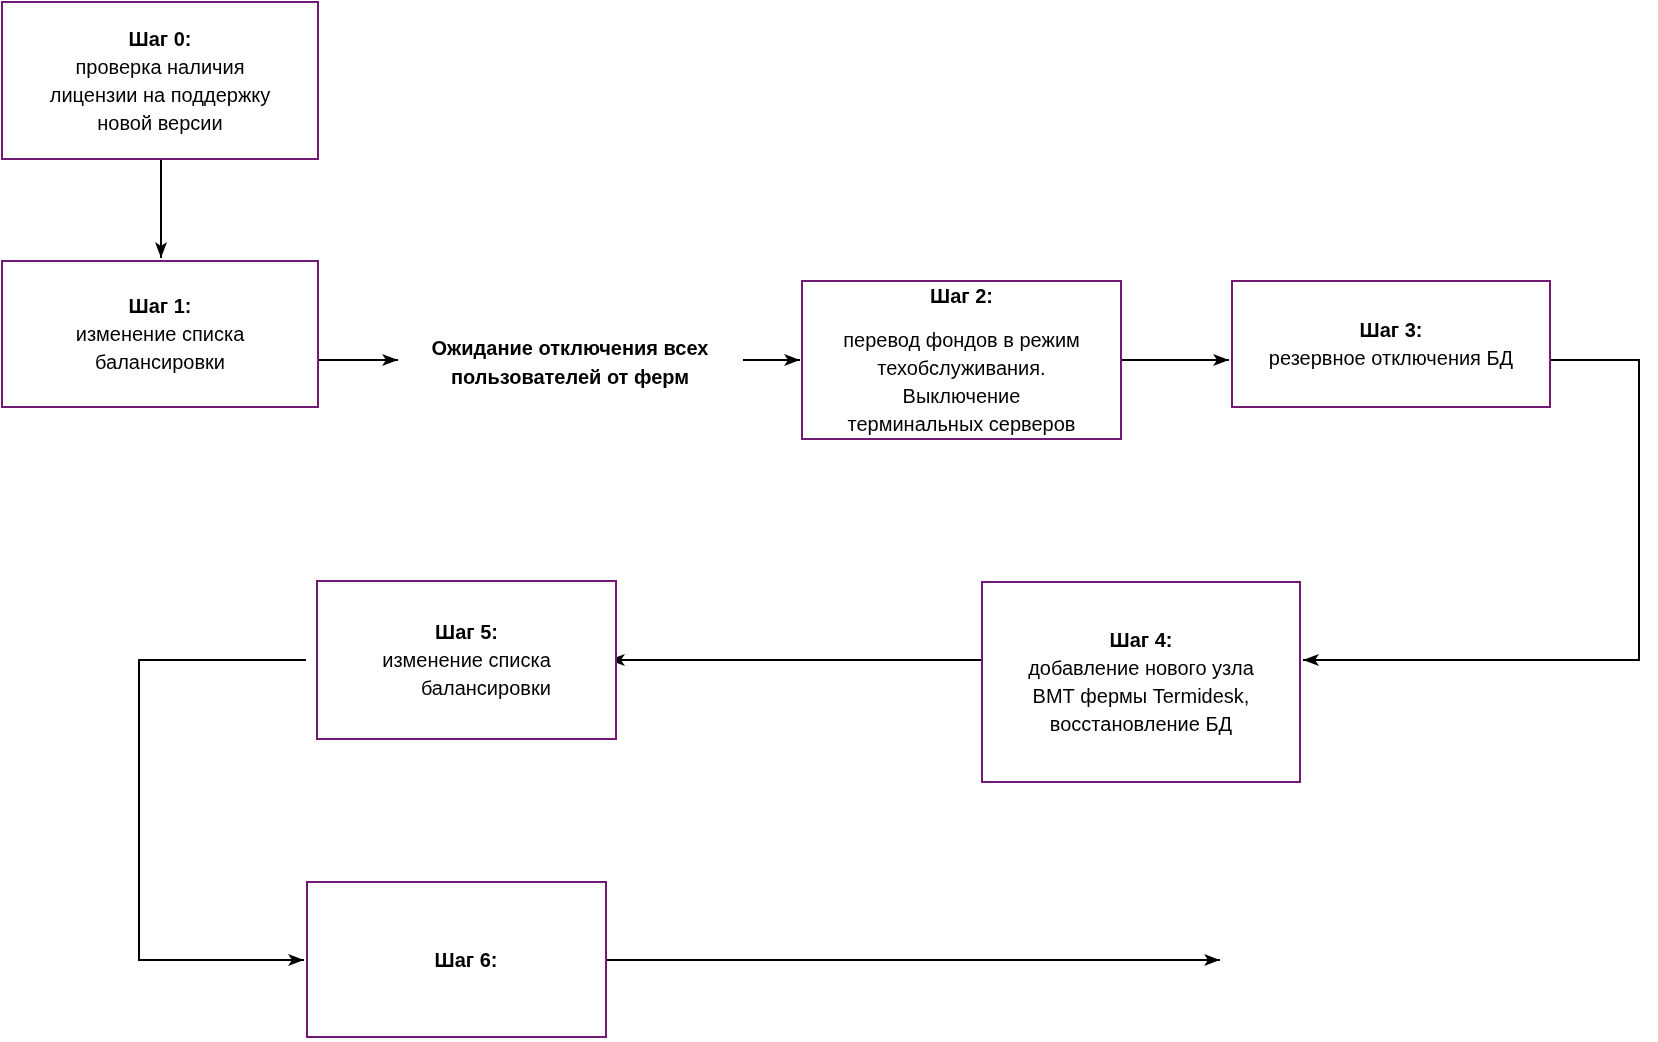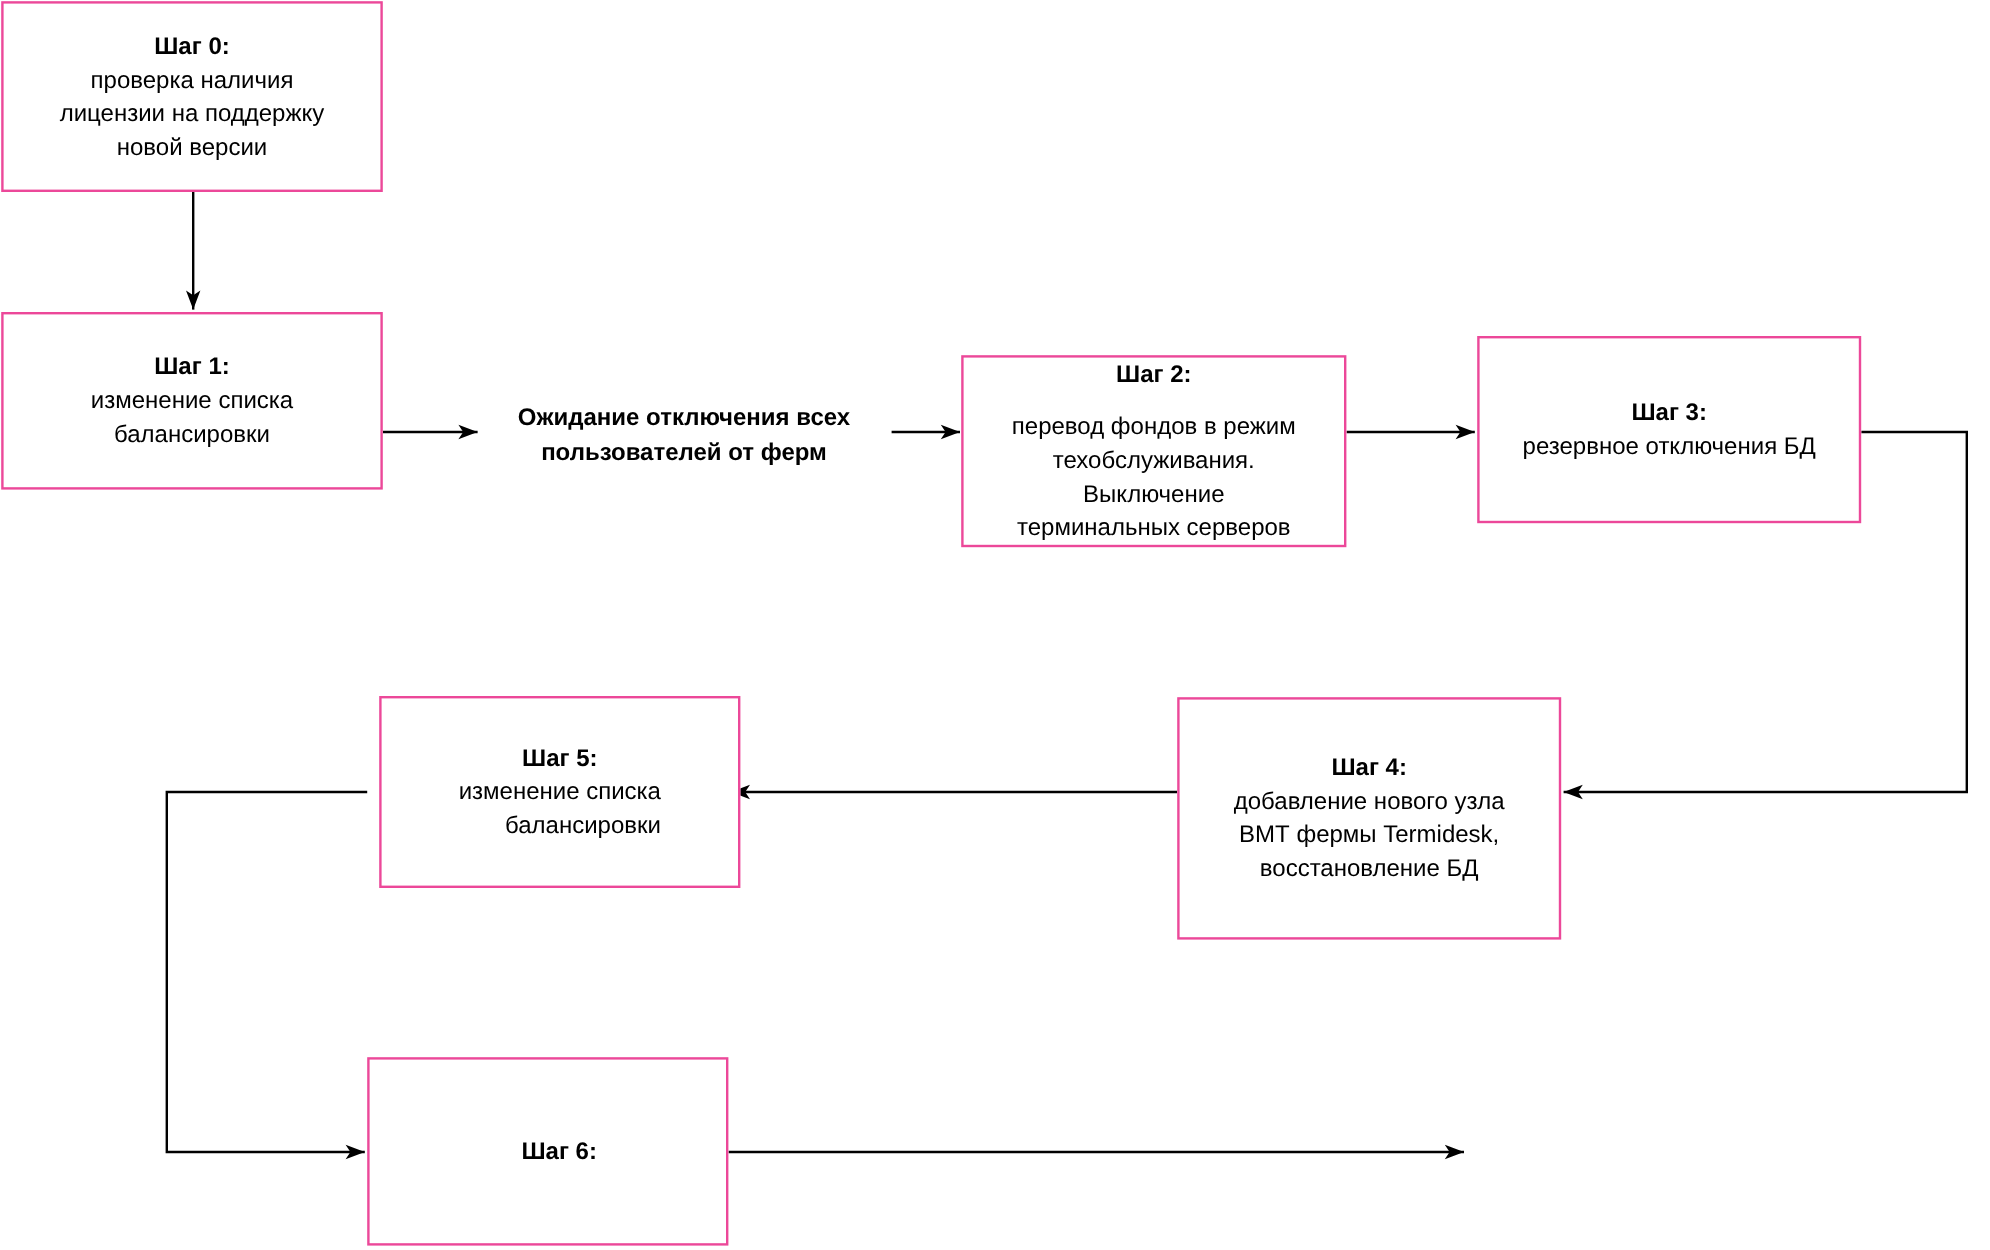--- a/index.html
+++ b/index.html
@@ -19,21 +19,21 @@
   svg.edges {
     position: absolute;
     left: 0;
     top: 0;
     width: 1658px;
     height: 1042px;
   }
   .node {
     position: absolute;
     box-sizing: border-box;
-    border: 2px solid #ec4899;
+    border: 2px solid #701a75;
     background: #ffffff;
     display: flex;
     flex-direction: column;
     align-items: center;
     justify-content: center;
     text-align: center;
     font-size: 20px;
     line-height: 28px;
     padding: 0 8px;
   }
@@ -84,29 +84,29 @@
 лицензии на поддержку
 новой версии</div>
   </div>
 
   <div class="node" style="left:1px; top:260px; width:318px; height:148px;">
     <div class="node-title">Шаг 1:</div>
     <div class="node-body">изменение списка
 балансировки</div>
   </div>
 
-  <div class="node" style="left:801px; top:296px; width:321px; height:160px;gap:16px;">
+  <div class="node" style="left:801px; top:280px; width:321px; height:160px;gap:16px;">
     <div class="node-title">Шаг 2:</div>
     <div class="node-body">перевод фондов в режим
 техобслуживания.
 Выключение
 терминальных серверов</div>
   </div>
 
-  <div class="node" style="left:1231px; top:280px; width:320px; height:156px;">
+  <div class="node" style="left:1231px; top:280px; width:320px; height:128px;">
     <div class="node-title">Шаг 3:</div>
     <div class="node-body">резервное отключения БД</div>
   </div>
 
   <div class="node" style="left:981px; top:581px; width:320px; height:202px;">
     <div class="node-title">Шаг 4:</div>
     <div class="node-body">добавление нового узла
 ВМТ фермы Termidesk,
 восстановление БД</div>
   </div>

